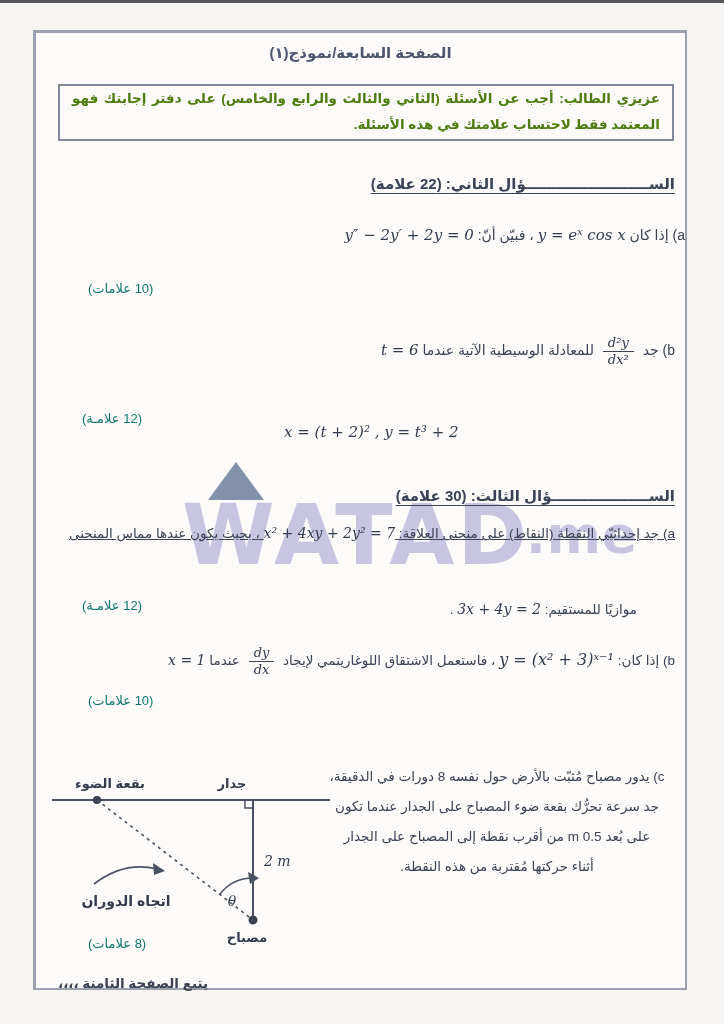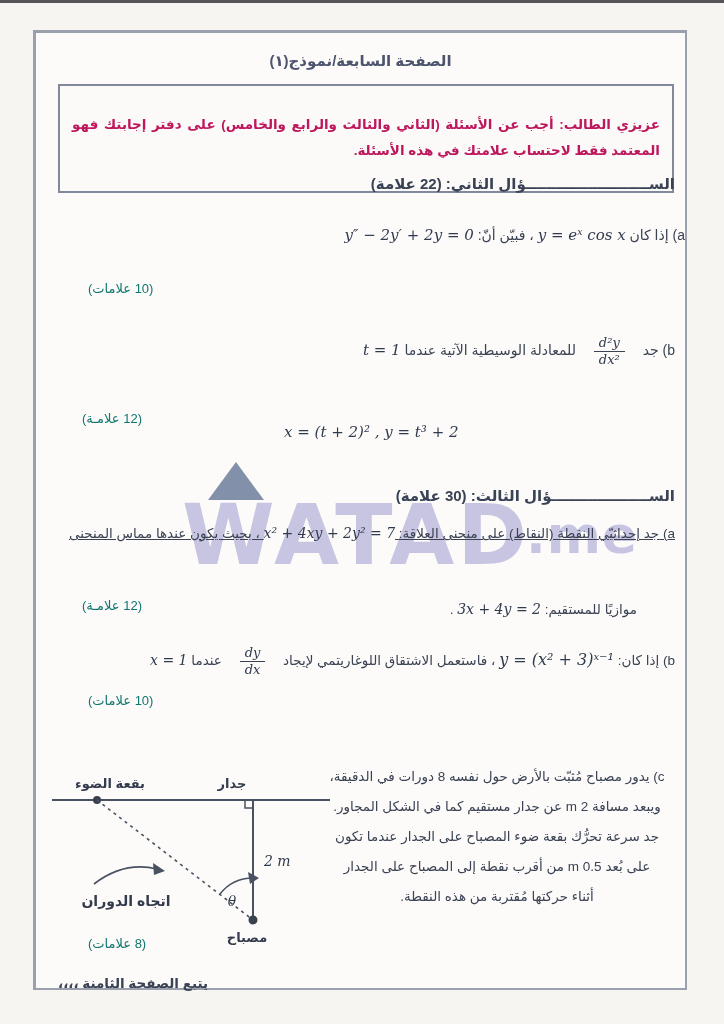--- a/index.html
+++ b/index.html
@@ -19,44 +19,44 @@
   .watermark{
     position:absolute;left:146px;top:460px;z-index:0;
     display:flex;align-items:center;pointer-events:none;
     font-family:"DejaVu Sans",sans-serif;font-weight:bold;
     color:#7b77c2;opacity:.40;white-space:nowrap;
   }
   .wm-main{font-size:84px;letter-spacing:3px;line-height:1;}
   .wm-suffix{font-size:52px;letter-spacing:1px;margin-left:-4px;line-height:1;}
   
   .hdr{position:absolute;top:11px;left:0;right:0;text-align:center;
-       font-size:15px;font-weight:bold;color:#4c546e;direction:rtl;z-index:1;margin-top:8px;}
+       font-size:15px;font-weight:bold;color:#4c546e;direction:rtl;z-index:1;}
   .instr{
     position:absolute;top:51px;right:11px;left:22px;z-index:1;
-    border:2px solid #82899b;padding:26px 12px;
+    border:2px solid #82899b;padding:0 12px;
     direction:rtl;text-align:justify;font-size:13.5px;font-weight:bold;
-    line-height:1.95;color:#be185d;background:rgba(252,251,249,.2);
+    line-height:1.95;color:#4d7c0f;background:rgba(252,251,249,.2);
   }
   .qtitle{
     position:absolute;right:10px;z-index:1;direction:rtl;white-space:nowrap;
     font-size:15px;font-weight:bold;color:#3a4255;
-    text-underline-offset:4px;margin-left:44px;
+    text-decoration:underline;text-underline-offset:4px;margin-left:44px;
   }
   #q2-title{top:142px;}
   #q3-title{top:454px;}
   .line{position:absolute;z-index:1;direction:rtl;font-size:14px;color:#3a4254;white-space:nowrap;}
   .math{
     direction:ltr;unicode-bidi:embed;display:inline-block;
     font-family:"DejaVu Serif","Liberation Serif",serif;font-style:italic;
     font-size:15px;color:#303a4e;white-space:nowrap;
   }
   .frac{
     display:inline-flex;flex-direction:column;align-items:center;vertical-align:middle;
     direction:ltr;font-family:"DejaVu Serif","Liberation Serif",serif;font-style:italic;
-    font-size:13px;line-height:1.2;margin:0 14px;color:#303a4e;
+    font-size:13px;line-height:1.2;margin:0 5px;color:#303a4e;
   }
   .frac .fnum{padding:0 5px;border-bottom:1.4px solid #3a4254;}
   .frac .fden{padding:0 5px;}
   .eq-line{
     position:absolute;z-index:1;direction:ltr;white-space:nowrap;
     font-family:"DejaVu Serif","Liberation Serif",serif;font-style:italic;
     font-size:15px;color:#303a4e;
   }
   .marks{position:absolute;z-index:1;direction:rtl;font-size:13px;color:#0f766e;white-space:nowrap;}
   .tri{
@@ -104,21 +104,21 @@
   <div class="marks" style="top:248px;left:52px;">(10 علامات)</div>
 
   <div class="line" style="top:302px;right:10px;">
     <span>b)</span>
     <span>جد</span>
     <span class="frac">
         <span class="fnum">d²y</span>
         <span class="fden">dx²</span>
       </span>
     <span>للمعادلة الوسيطية الآتية عندما</span>
-    <span class="math">t = 1</span>
+    <span class="math">t = 6</span>
   </div>
   <div class="eq-line" style="top:358px;left:248px;margin-top:32px;">x = (t + 2)²  ,   y = t³ + 2</div>
   <div class="marks" style="top:378px;left:46px;">(12 علامـة)</div>
 
   <div class="tri"></div>
 
   <div class="qtitle" id="q3-title">الســـــــــــــــــــؤال الثالث: (30 علامة)</div>
 
   <div class="line" style="top:492px;right:10px;font-size:13.5px;text-decoration:underline;">
     <span>a)</span>
@@ -145,21 +145,20 @@
     <span>عندما</span>
     <span class="math" style="font-size:14px;">x = 1</span>
   </div>
   <div class="marks" style="top:660px;left:52px;">(10 علامات)</div>
 
   <div class="q3c">
     <div class="cline">
       <span>c)</span>
       <span>يدور مصباح مُثبّت بالأرض حول نفسه 8 دورات في الدقيقة،</span>
     </div>
-    <div class="cline">ويبعد مسافة 2 m عن جدار مستقيم كما في الشكل المجاور.</div>
     <div class="cline">جد سرعة تحرُّك بقعة ضوء المصباح على الجدار عندما تكون</div>
     <div class="cline">على بُعد 0.5 m من أقرب نقطة إلى المصباح على الجدار</div>
     <div class="cline">أثناء حركتها مُقتربة من هذه النقطة.</div>
   </div>
 
   <div class="figure">
     <svg width="302" height="202" viewBox="0 0 302 202" xmlns="http://www.w3.org/2000/svg">
 
       <line x1="10" y1="34" x2="288" y2="34" stroke="#495162" stroke-width="2"></line>
       <text x="190" y="22" text-anchor="middle" class="fig-label">جدار</text>

